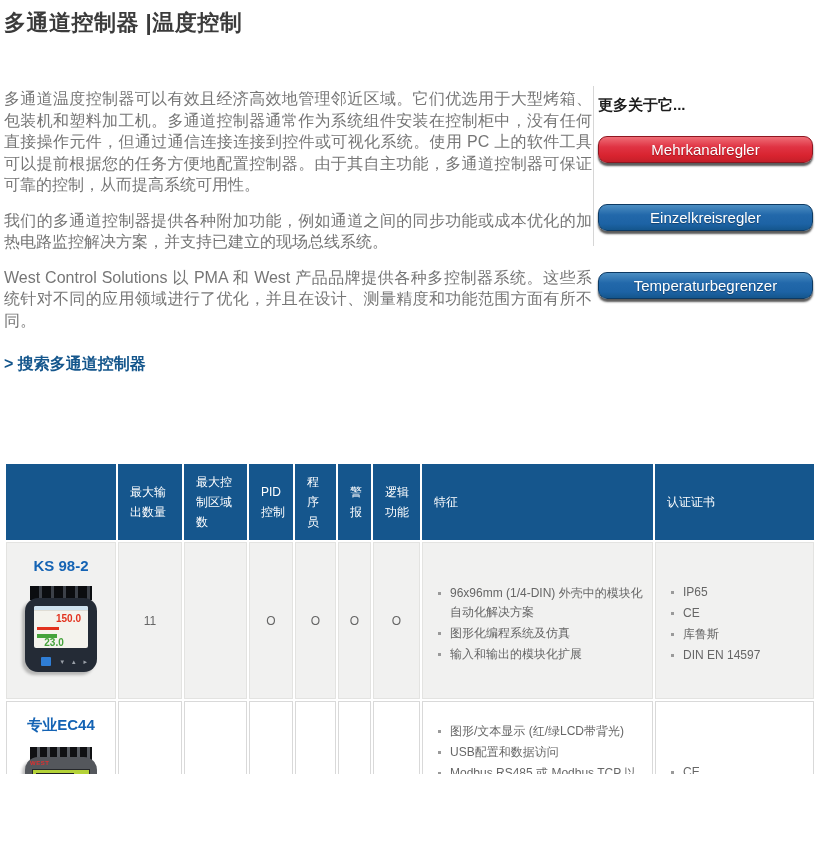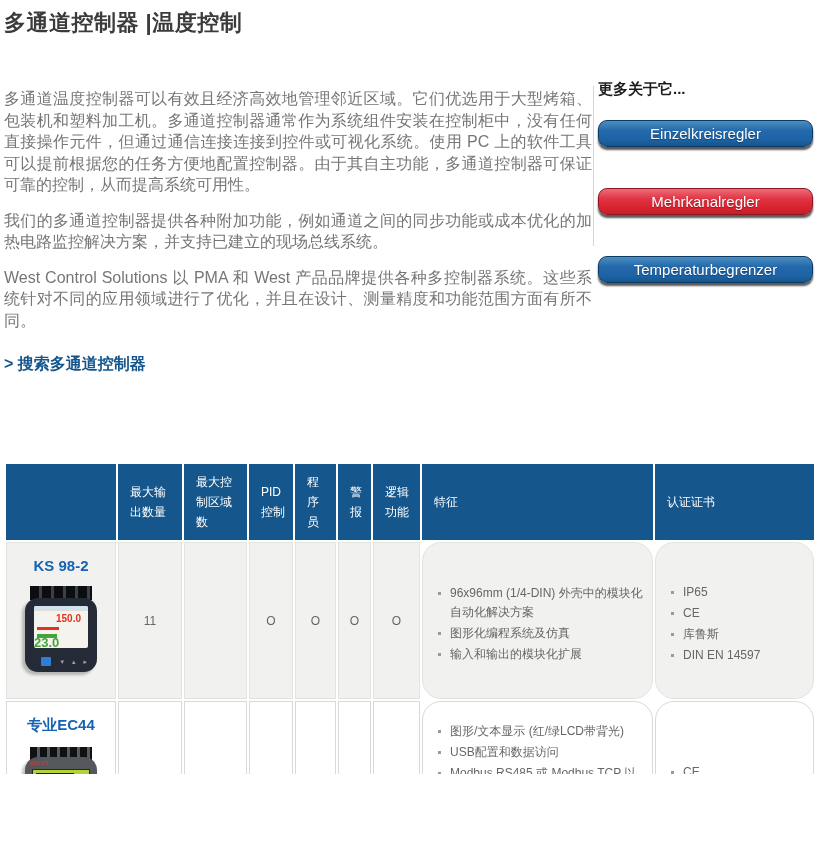--- a/index.html
+++ b/index.html
@@ -10,41 +10,41 @@
   
   h1.page-title { position:absolute; left:4px; top:8px; font-size:22px; font-weight:bold; color:#3b3b3b; letter-spacing:0.5px; }
 
   
   .intro { position:absolute; left:4px; top:88px; width:588px; }
   .intro p { font-size:16px; line-height:21.5px; color:#767676; margin-bottom:14px; text-align:justify; }
   .search-link { display:inline-block; margin-top:9px; font-size:16px; font-weight:bold; color:#14568c; text-decoration:none; cursor:pointer; }
   .col-divider { position:absolute; left:593px; top:86px; width:1px; height:160px; background:#d6d6d6; }
 
   
-  .sidebar { position:absolute; left:598px; top:80px; width:219px; }
+  .sidebar { position:absolute; left:598px; top:96px; width:219px; }
   .sb-heading { font-size:15px; font-weight:bold; color:#1c1c1c; margin-bottom:21px; }
   .nav-btn { width:215px; height:27px; line-height:26px; text-align:center; color:#fff; font-size:15px;
              border-radius:9px; margin-bottom:41px; cursor:pointer;
              box-shadow:0 3px 2px 0 rgba(0,0,0,0.65);
              text-shadow:0 1px 1px rgba(0,0,0,0.35); }
   .nav-btn.blue { background:linear-gradient(#4c8ec2 0%, #2268aa 40%, var(--button-blue,#1d63a5) 75%, #14568d 100%);
                   border:1px solid #0d3a63; }
   .nav-btn.red  { background:linear-gradient(#ef6d76 0%, #e03343 40%, var(--button-red,#d8232f) 75%, #c41f2a 100%);
                   border:1px solid #8e1620; }
 
   
   table.spec-table { position:absolute; left:4px; top:462px; width:812px; table-layout:fixed;
                      border-collapse:separate; border-spacing:2px; }
   .spec-table th { background:var(--header-bg,#15568d); color:#fff; font-size:12px; font-weight:normal;
                    text-align:left; vertical-align:middle; padding:8px 6px 8px 12px; line-height:20px; height:74px; }
   .spec-table td { border:1px solid #d9d9d9; font-size:12px; color:#666; vertical-align:middle; background:#fff; }
   .spec-table tr.row-gray td { background:#f1f1f0; border-color:#e3e3e1; }
   .spec-table td.c-num { text-align:center; }
   .spec-table td.c-product { text-align:center; vertical-align:top; padding-top:14px; }
-  .spec-table td.c-list { padding:10px 8px 4px 12px; vertical-align:middle;border-radius:19px; }
+  .spec-table td.c-list { padding:10px 8px 4px 12px; vertical-align:middle; }
   .spec-table tr.row-main td { height:157px;margin-top:40px; }
   .spec-table tr.stub td { height:40px; background:#f3f3ee; border-color:#e3e3e1; }
 
   .product-name { display:inline-block; color:#1463b4; font-size:15px; font-weight:bold; text-decoration:none; cursor:pointer; }
 
   ul.dot-list { list-style:none; }
   ul.dot-list li { position:relative; padding-left:15px; line-height:19px; margin:2px 0; }
   ul.dot-list li::before { content:""; position:absolute; left:3px; top:8px; width:3px; height:3px; background:#9a9a9a; }
 
   
@@ -55,21 +55,21 @@
   .ks98 .dev-panel { top:12px; left:4px; width:72px; height:74px; background:#242b36;
                      box-shadow:-3px 3px 3px rgba(0,0,0,0.25); }
   .ks98 .dev-screen { position:absolute; top:8px; left:9px; width:54px; height:42px; background:#f4f3ed;
                       border-radius:2px; overflow:hidden; }
   .scr-hdr { height:5px; background:#cfe2f0; border-bottom:1px solid #e0ddd4; }
   .scr-big-red { display:block; color:#e2321e; font-size:10px; font-weight:bold; text-align:right;
                  padding-right:7px; line-height:12px; margin-top:2px; }
   .scr-bar { height:3px; margin:2px 0 0 3px; }
   .bar-red { width:22px; background:#e2321e; }
   .bar-green { width:20px; height:4px; background:#45a33c; margin-top:4px; }
-  .scr-green-val { color:#45a33c; font-size:13px; font-weight:bold; text-align:left; padding-right:14px; line-height:10px; }
+  .scr-green-val { color:#45a33c; font-size:10px; font-weight:bold; text-align:center; padding-right:14px; line-height:10px; }
   .ks98 .dev-btnrow { position:absolute; bottom:5px; left:7px; right:7px; height:10px; }
   .dev-bluebtn { display:inline-block; width:10px; height:9px; background:#2f7ed6; border-radius:1px; vertical-align:top; }
   .dev-keys { float:right; color:#9aa0a8; font-size:7px; line-height:9px; letter-spacing:3px; }
 
   .ec44 .dev-vents { background:repeating-linear-gradient(90deg,#101113 0 7px,#585c62 7px 10px); }
   .ec44 .dev-panel { top:10px; left:4px; width:72px; height:78px; background:#54575c;
                      box-shadow:-3px 3px 3px rgba(0,0,0,0.25); }
   .ec44 .dev-brand { position:absolute; top:3px; left:5px; color:#e03030; font-size:6px; font-weight:bold; letter-spacing:0.5px; }
   .ec44 .dev-screen { position:absolute; top:12px; left:7px; width:58px; height:36px;
                       background:#b4d238; border:1px solid #26282b; }
@@ -94,22 +94,22 @@
     <p>我们的多通道控制器提供各种附加功能，例如通道之间的同步功能或成本优化的加热电路监控解决方案，并支持已建立的现场总线系统。</p>
     <p>West Control Solutions 以 PMA 和 West 产品品牌提供各种多控制器系统。这些系统针对不同的应用领域进行了优化，并且在设计、测量精度和功能范围方面有所不同。</p>
     <a class="search-link">&gt; 搜索多通道控制器</a>
   </div>
 
   <div class="col-divider"></div>
 
   <div class="sidebar">
     <div class="sb-heading">更多关于它...</div>
     <div class="sb-buttons">
+        <div class="nav-btn red">Mehrkanalregler</div>
         <div class="nav-btn blue">Einzelkreisregler</div>
-        <div class="nav-btn red">Mehrkanalregler</div>
         <div class="nav-btn blue">Temperaturbegrenzer</div>
       </div>
   </div>
 
   <table class="spec-table">
     <colgroup>
       <col style="width:110px">
         <col style="width:64px">
         <col style="width:63px">
       <col style="width:44px">

